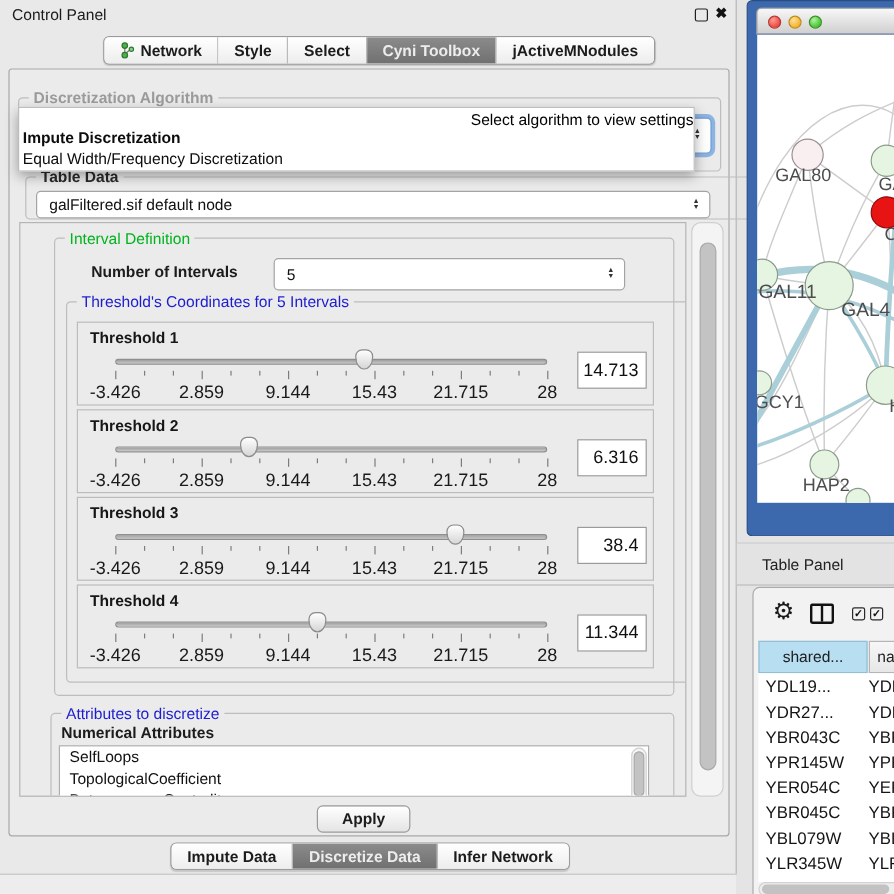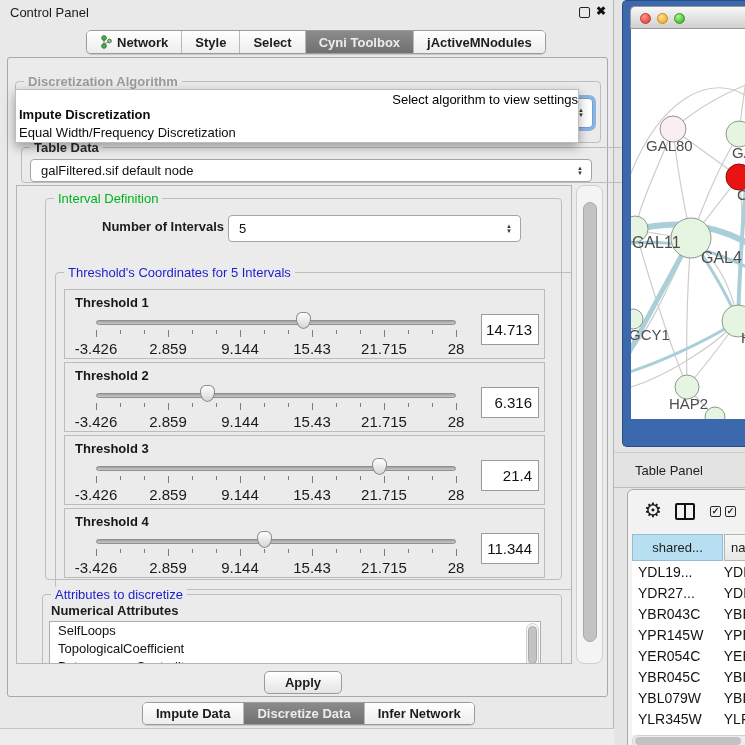--- a/index.html
+++ b/index.html
@@ -150,30 +150,30 @@
               <span>▼</span>
             </span>
         </div>
       </div>
 
       <div id="viewport" class="a" style="left:8px;top:127px;">
 
         <div class="group" style="left:28px;top:12px;width:517px;height:382px;">
           <span class="gtitle gt-green">Interval Definition</span>
 
-          <div class="a noi-label" style="left:56px;top:20px;">Number of Intervals</div>
+          <div class="a noi-label" style="left:30px;top:20px;">Number of Intervals</div>
           <div class="combo" style="left:182px;top:16px;width:293px;height:27px;">
             <span>5</span>
             <span class="stepper">
                 <span>▲</span>
                 <span>▼</span>
               </span>
           </div>
 
-          <div class="group" style="left:9px;top:73px;width:537px;height:318px;">
+          <div class="group" style="left:9px;top:52px;width:537px;height:318px;">
             <span class="gtitle gt-blue">Threshold's Coordinates for 5 Intervals</span>
 
             <div class="trow" style="top:16px;">
               <div class="trow-label">Threshold 1</div>
               <div class="slider">
                 <div class="track"></div>
                 <div class="handle" style="left: calc(57.7197% - 8px);"></div>
                 <div class="ticks">
                     <i class="major" style="left: 0%;"></i>
                     <i style="left: 6.66667%;"></i>
@@ -264,21 +264,21 @@
                   </div>
                 <div class="scale">
                     <b style="left: 0%;">-3.426</b>
                     <b style="left: 20%;">2.859</b>
                     <b style="left: 40%;">9.144</b>
                     <b style="left: 60%;">15.43</b>
                     <b style="left: 80%;">21.715</b>
                     <b style="left: 100%;">28</b>
                   </div>
               </div>
-              <div class="valuebox">21.4</div>
+              <div class="valuebox">38.4</div>
             </div>
 
             <div class="trow" style="top:235px;">
               <div class="trow-label">Threshold 4</div>
               <div class="slider">
                 <div class="track"></div>
                 <div class="handle" style="left: calc(46.9993% - 8px);"></div>
                 <div class="ticks">
                     <i class="major" style="left: 0%;"></i>
                     <i style="left: 6.66667%;"></i>

